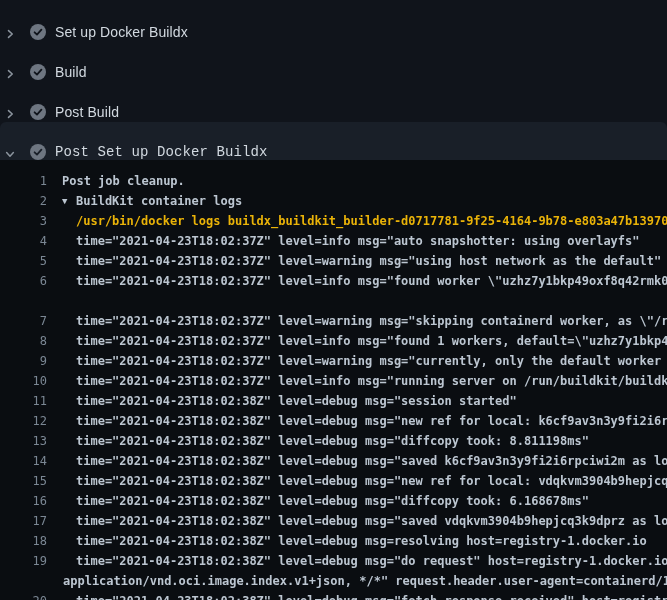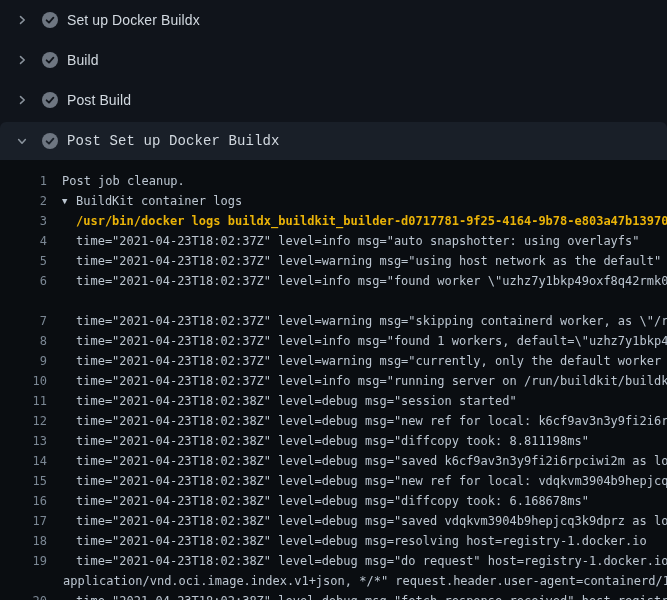--- a/index.html
+++ b/index.html
@@ -5,22 +5,22 @@
   html, body { margin: 0; padding: 0; background: #0a0d11; }
   body {
     width: 667px; height: 600px; overflow: hidden;
     font-family: "Liberation Sans", sans-serif;
   }
   .app { display: flex; flex-direction: column; width: 667px; height: 600px; }
 
   
   .steps { background: #10141b; }
   .step {
-    height: 40px; display: flex; align-items: center;
-    padding-left: 16px; cursor: pointer;
+    height: 40px; display: flex; align-items: flex-end;
+    padding-left: 4px; cursor: pointer;
   }
   .chev { width: 12px; height: 12px; display: flex; align-items: center; justify-content: center; }
   .check { margin-left: 14px; width: 16px; height: 16px; display: flex; align-items: center; }
   .step-label {
     margin-left: 9px; color: #d2d9e0; font-size: 14px; font-weight: 500;
     letter-spacing: .1px;
   }
   .step.expanded {
     background: #191f28; border-radius: 6px 6px 0 0; height: 38px; margin-top: 2px; font-family: Liberation Mono, monospace;
   }
@@ -28,21 +28,21 @@
   
   .logpane {
     background: #0a0d11; flex: 1; overflow: hidden; padding-top: 11px;
     font-family: "DejaVu Sans Mono", monospace; font-size: 12px;
   }
   .row { height: 20px; line-height: 20px; display: flex; white-space: pre; overflow: hidden; }
   .ln {
     flex: 0 0 47px; width: 47px; text-align: right; color: #7b8794;
     cursor: pointer;
   }
-  .lt { flex: 0 0 auto; color: #bcc6d1; }
+  .lt { flex: 0 0 auto; color: #bcc6d1; font-weight: bold; }
   .k-plain .lt { margin-left: 15px; }
   .k-group .lt { margin-left: 15px; cursor: pointer; }
   .k-command .lt { margin-left: 29px; color: #eab308; font-weight: bold; }
   .k-log .lt { margin-left: 29px; }
   .k-continuation .lt { margin-left: 16px; }
   .marker { display: inline-block; width: 14px; font-size: 9px; position: relative; top: -1px; }
 </style>
 </head>
 <body>
 

